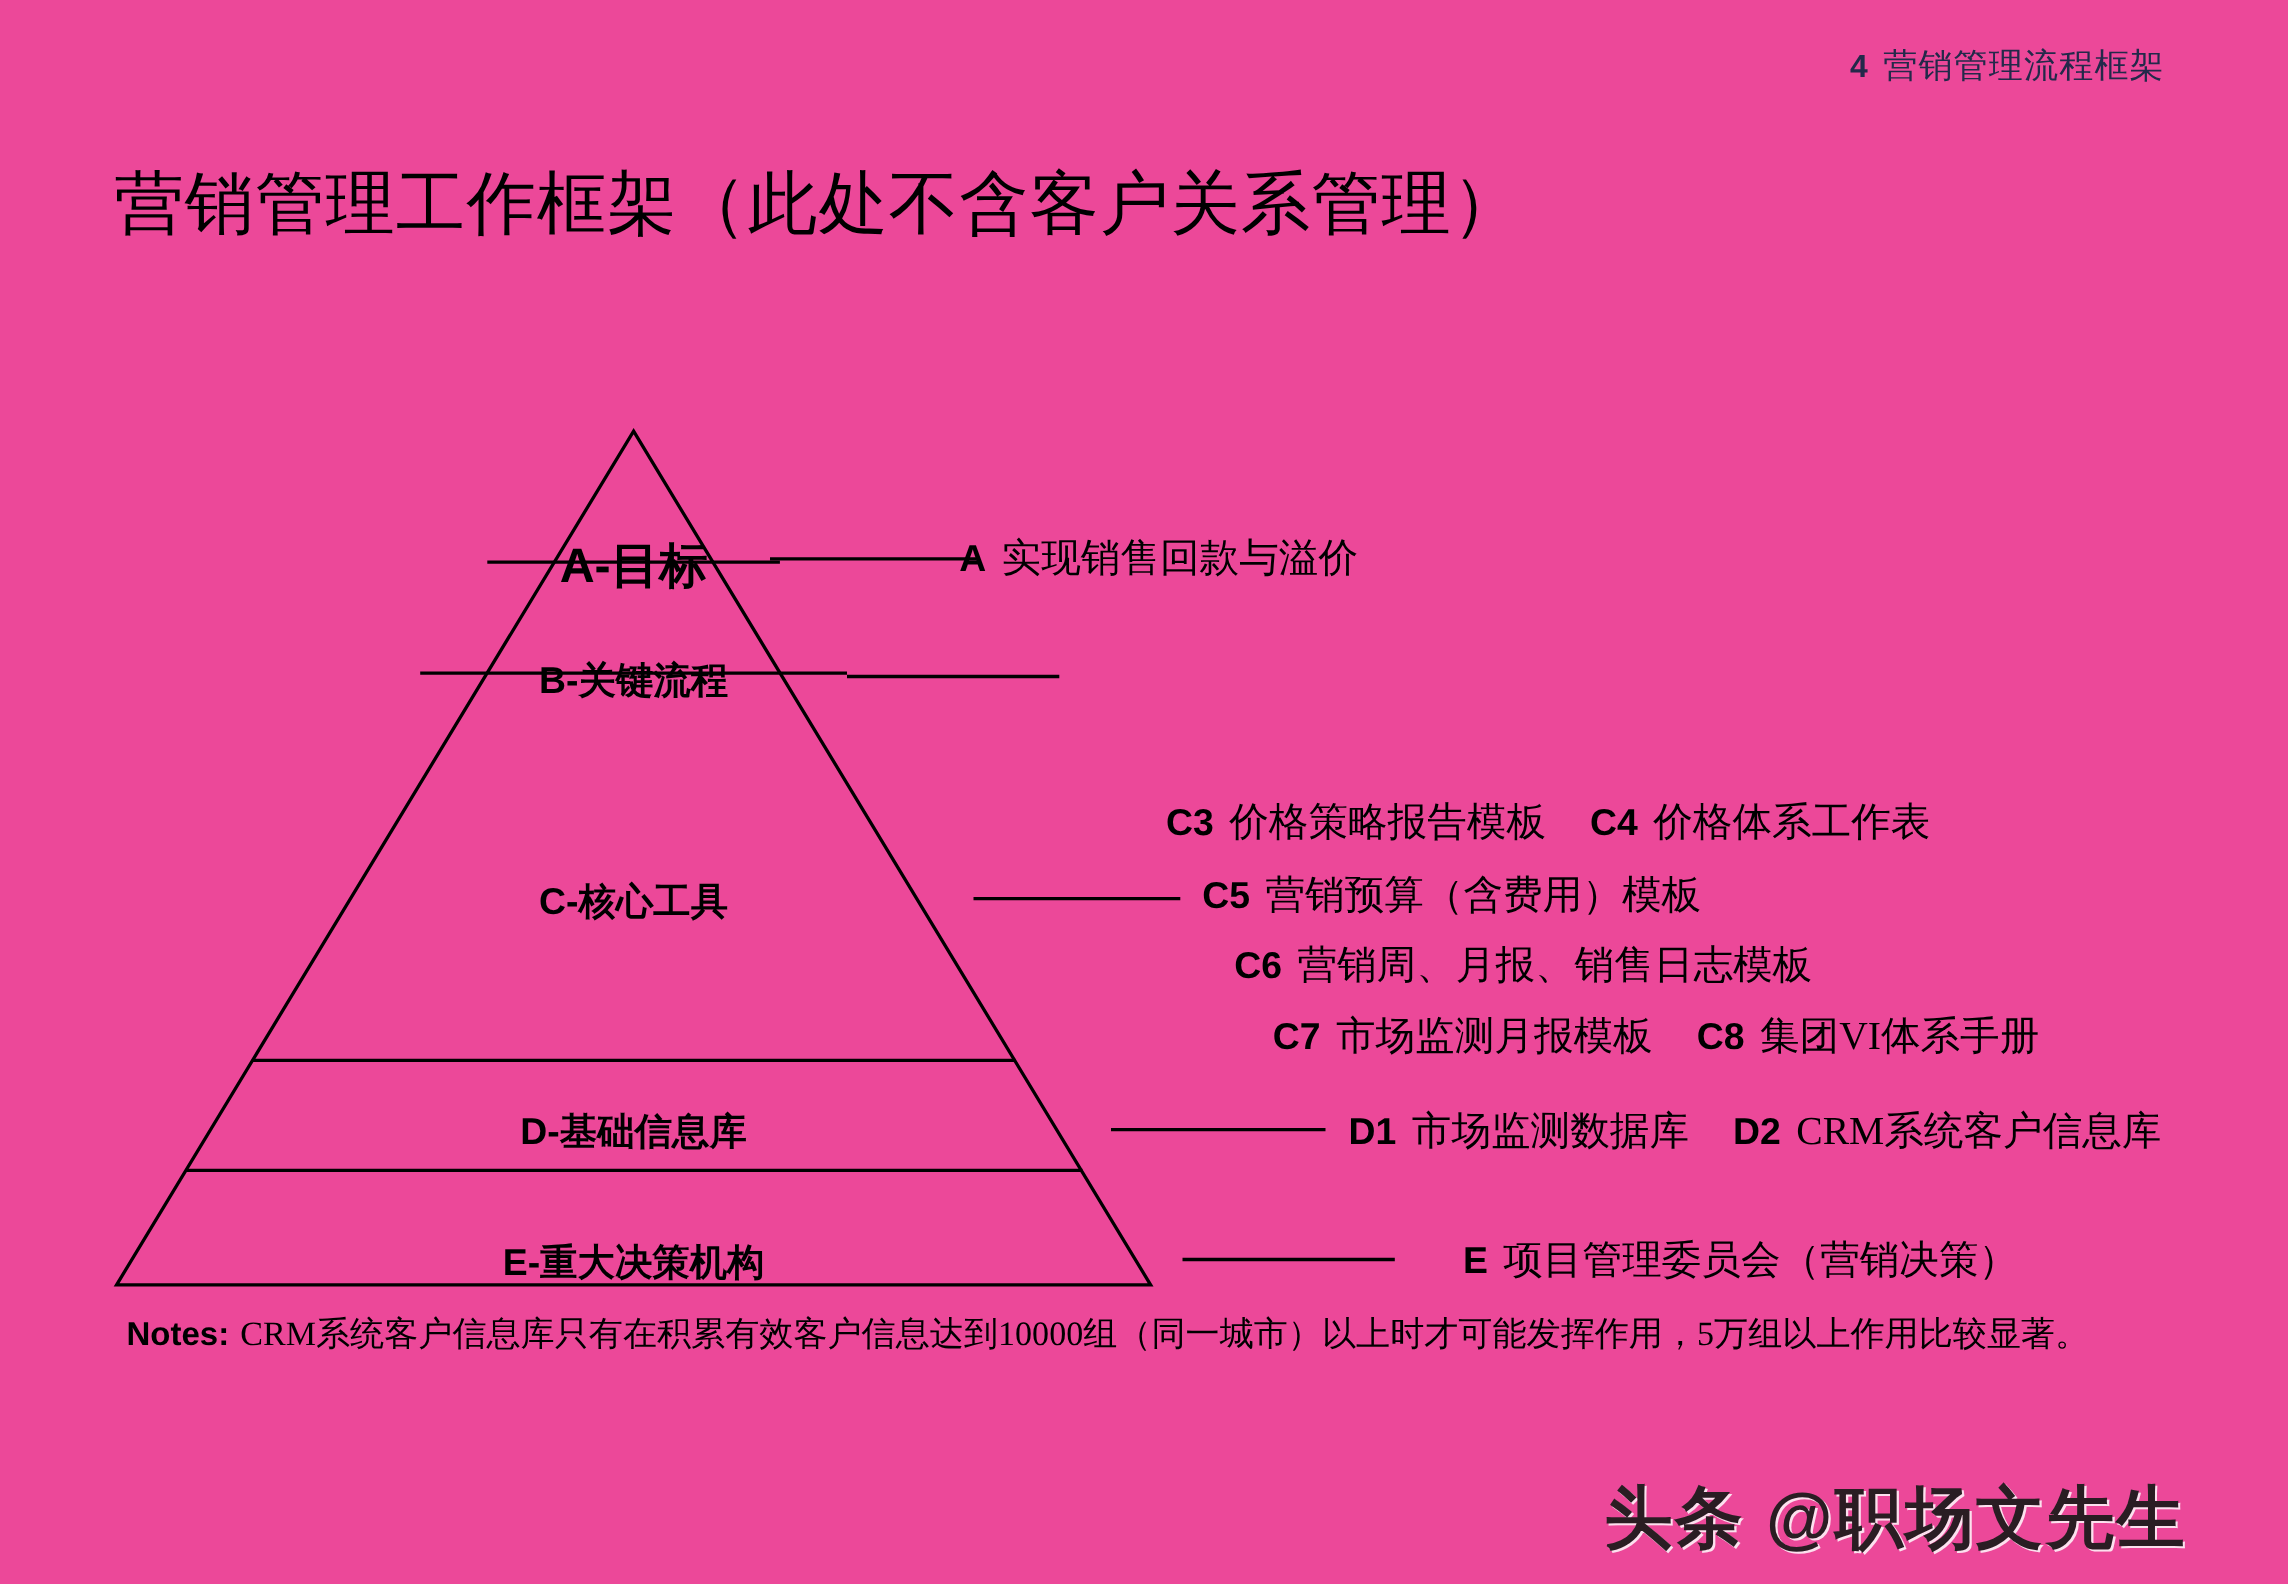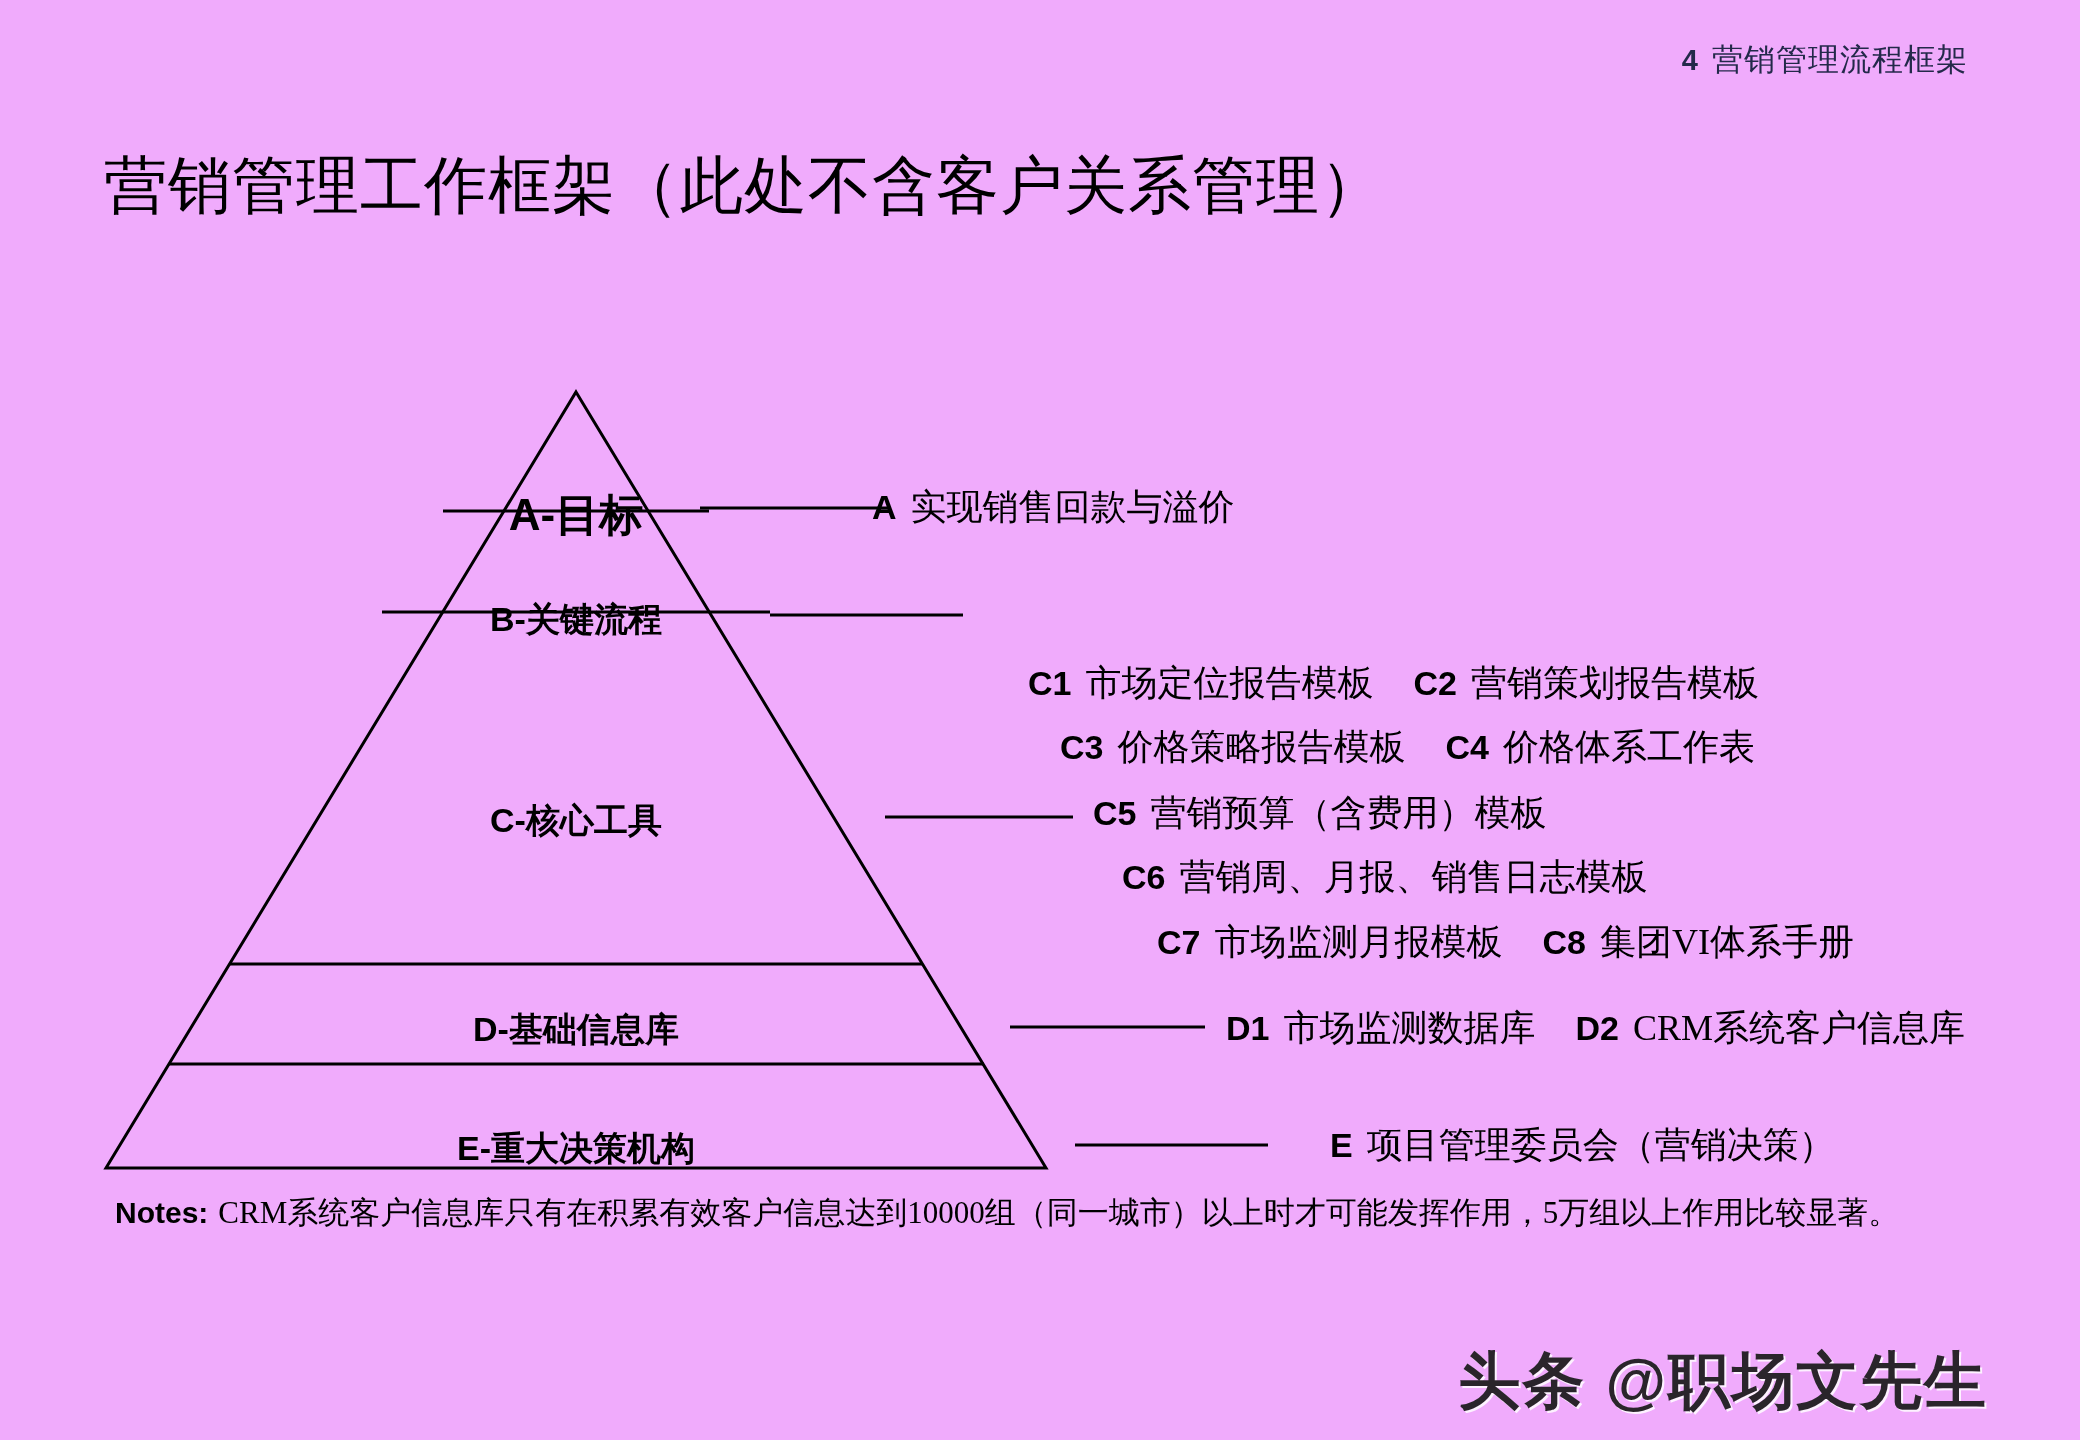--- a/index.html
+++ b/index.html
@@ -4,21 +4,21 @@
 <style>
   html, body {
     margin: 0;
     padding: 0;
     background: #ffffff;
   }
   #page {
     position: relative;
     width: 2080px;
     height: 1440px;
-    background: #f0abfc;
+    background: #ec4899;
     overflow: hidden;
     font-family: "Liberation Serif", "DejaVu Serif", serif;
   }
 
   
   .header {
     position: absolute;
     top: 44px;
     right: 112px;
     color: #23294a;
@@ -182,23 +182,20 @@
 
   <div class="tier-label" style="left:576px; top:1131px; font-size:34px;">
     <span class="key">E-</span><span class="cn">重大决策机构</span>
   </div>
 
   <div class="ann" style="left:872px; top:489px;">
     <span class="code">A</span><span class="sp-sm"></span><span class="txt">实现销售回款与溢价</span>
   </div>
 
 
-  <div class="ann" style="left:1028px; top:665px;">
-    <span class="code">C1</span><span class="sp-sm"></span><span class="txt">市场定位报告模板</span><span class="sp-lg"></span><span class="code">C2</span><span class="sp-sm"></span><span class="txt">营销策划报告模板</span>
-  </div>
 
   <div class="ann" style="left:1060px; top:729px;">
     <span class="code">C3</span><span class="sp-sm"></span><span class="txt">价格策略报告模板</span><span class="sp-lg"></span><span class="code">C4</span><span class="sp-sm"></span><span class="txt">价格体系工作表</span>
   </div>
 
   <div class="ann" style="left:1093px; top:795px;">
     <span class="code">C5</span><span class="sp-sm"></span><span class="txt">营销预算（含费用）模板</span>
   </div>
 
   <div class="ann" style="left:1122px; top:859px;">

